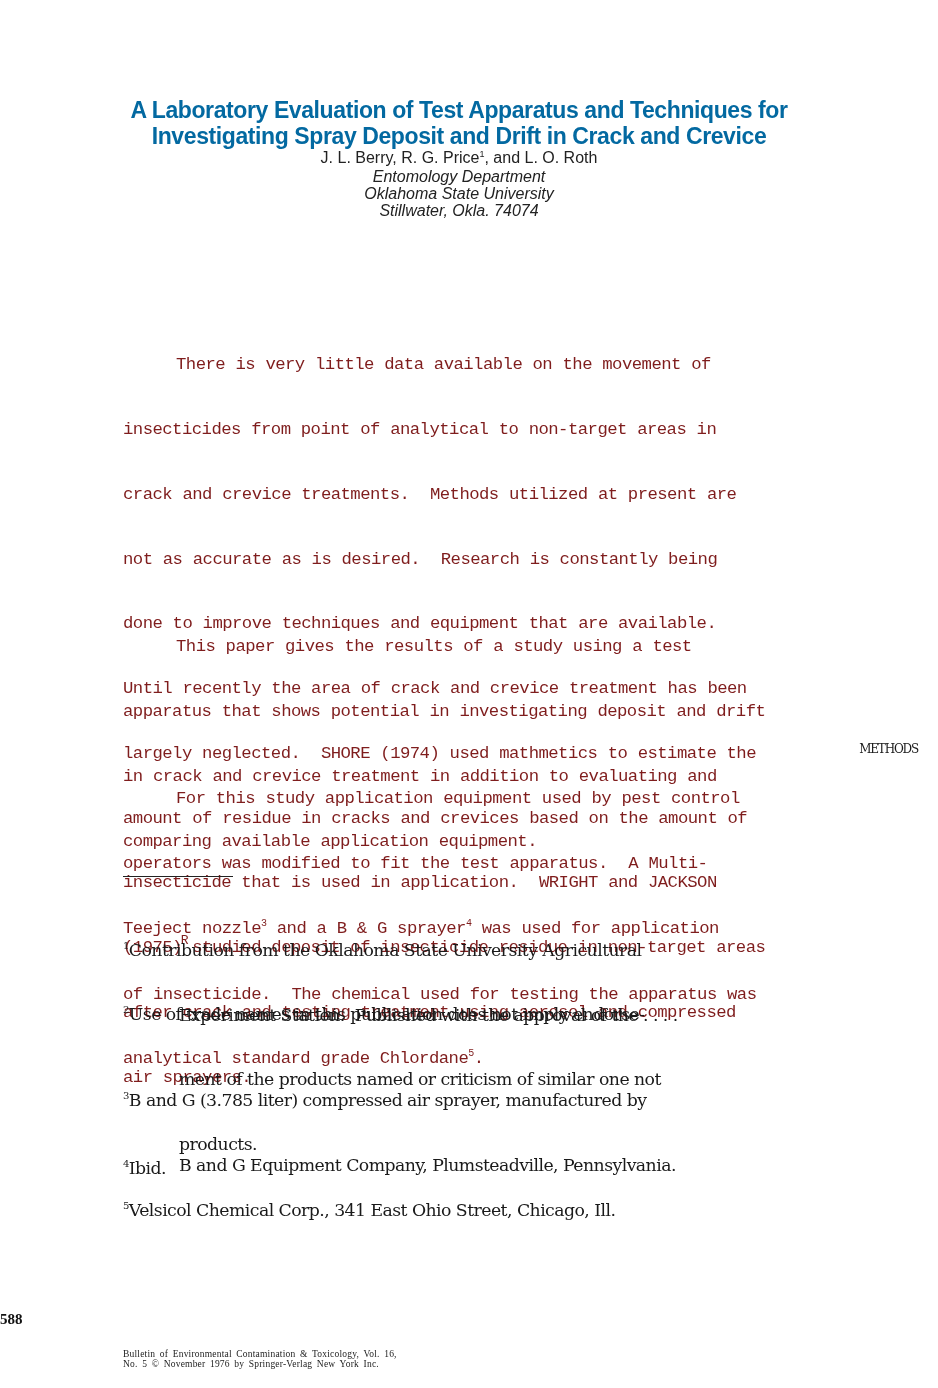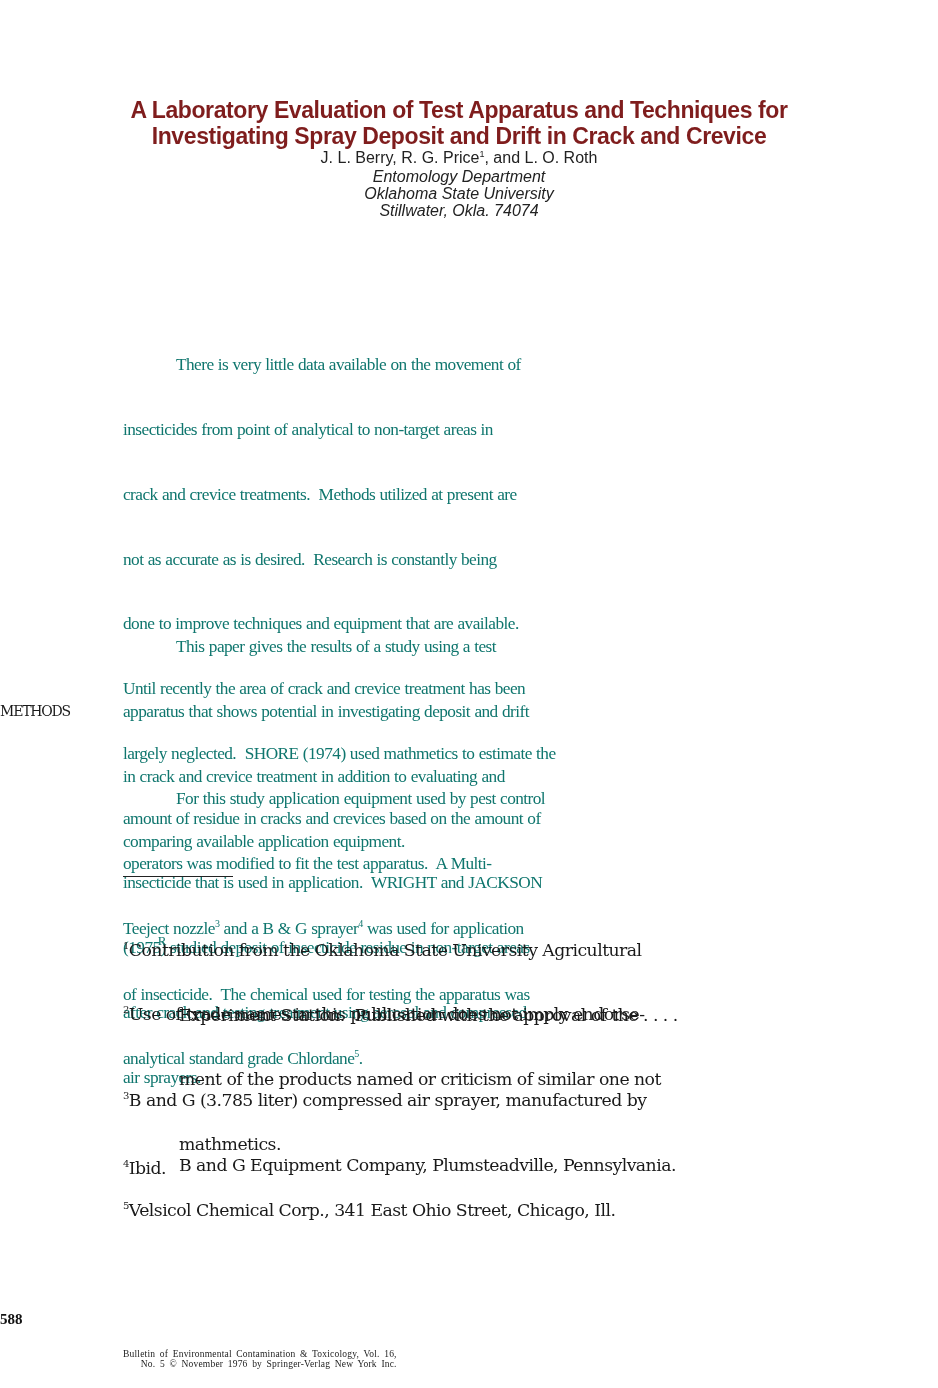--- a/index.html
+++ b/index.html
@@ -21,21 +21,21 @@
       width: 918px;
       text-align: center;
     }
     .title {
       font-family: "Liberation Sans", sans-serif;
       font-weight: bold;
       font-size: 23px;
       line-height: 26px;
       letter-spacing: -0.4px;
       margin: 0;
-      color: #7f1d1d;
+      color: #0369a1;
     }
     .title sup {
       font-size: 12px;
       vertical-align: 10px;
       line-height: 0;
     }
     .authors {
       font-family: "Liberation Sans", sans-serif;
       font-size: 16px;
       line-height: 20px;
@@ -48,42 +48,43 @@
       font-style: italic;
       font-size: 16px;
       line-height: 17px;
       color: #222;
     }
     .affil .line { display: block; }
     .body-text {
       position: absolute;
       left: 123px;
       width: 720px;
-      font-family: Liberation Serif, serif;
+      font-family: Liberation Mono, monospace;
       font-size: 17.3px;
       line-height: 21.6px;
-      color: #0f766e;
+      color: #7f1d1d;
       letter-spacing: -0.55px;
       word-spacing: 0.5px;
     }
     .para {
       margin: 0;
       white-space: pre;
     }
     .para .line { display: block; }
     .indent { padding-left: 53px; }
     .heading {
       position: absolute;
       left: 0;
       width: 918px;
-      text-align: left;
+      text-align: right;
       font-family: "DejaVu Serif", serif;
-      font-size: 14px;
+      font-size: 12px;
       letter-spacing: -1.2px;
       color: #1a1a1a;
+      margin-top: 39px;
     }
     .rule {
       position: absolute;
       left: 123px;
       top: 876px;
       width: 110px;
       height: 0;
       border-top: 1.5px solid #222;
     }
     .footnote {
@@ -127,21 +128,21 @@
       position: absolute;
       left: 123px;
       top: 1349px;
       font-family: "Liberation Serif", serif;
       font-size: 9.5px;
       line-height: 10px;
       color: #222;
       letter-spacing: 0.2px;
       word-spacing: 2px;
     }
-    .citation .line { display: block; text-align: right; }
+    .citation .line { display: block; }
   </style>
 </head>
 <body>
 
 <div class="title-block">
   <h1 class="title">
     <span class="line" style="display:block">A Laboratory Evaluation of Test Apparatus and Techniques for</span>
     <span class="line" style="display:block">Investigating Spray Deposit and Drift in Crack and Crevice</span>
   </h1>
   <div class="authors"><span>J. L. Berry, R. G. Price</span><sup>1</sup><span>, and L. O. Roth</span></div>
@@ -193,21 +194,21 @@
 <div class="rule"></div>
 
 <div class="footnote" style="top:897px">
   <span class="line"><span class="fn-mark">1</span><span>Contribution from the Oklahoma State University Agricultural</span></span>
   <span class="line cont">Experiment Station.  Published with the approval of the . . . .</span>
 </div>
 
 <div class="footnote" style="top:961px">
   <span class="line"><span class="fn-mark">2</span><span>Use of trade names in this publication does not imply endorse-</span></span>
   <span class="line cont">ment of the products named or criticism of similar one not</span>
-  <span class="line cont">mathmetics.</span>
+  <span class="line cont">products.</span>
 </div>
 
 <div class="footnote" style="top:1047px">
   <span class="line"><span class="fn-mark">3</span><span>B and G (3.785 liter) compressed air sprayer, manufactured by</span></span>
   <span class="line cont">B and G Equipment Company, Plumsteadville, Pennsylvania.</span>
 </div>
 
 <div class="footnote" style="top:1115px">
   <span class="line"><span class="fn-mark">4</span><span>Ibid.</span></span>
 </div>

